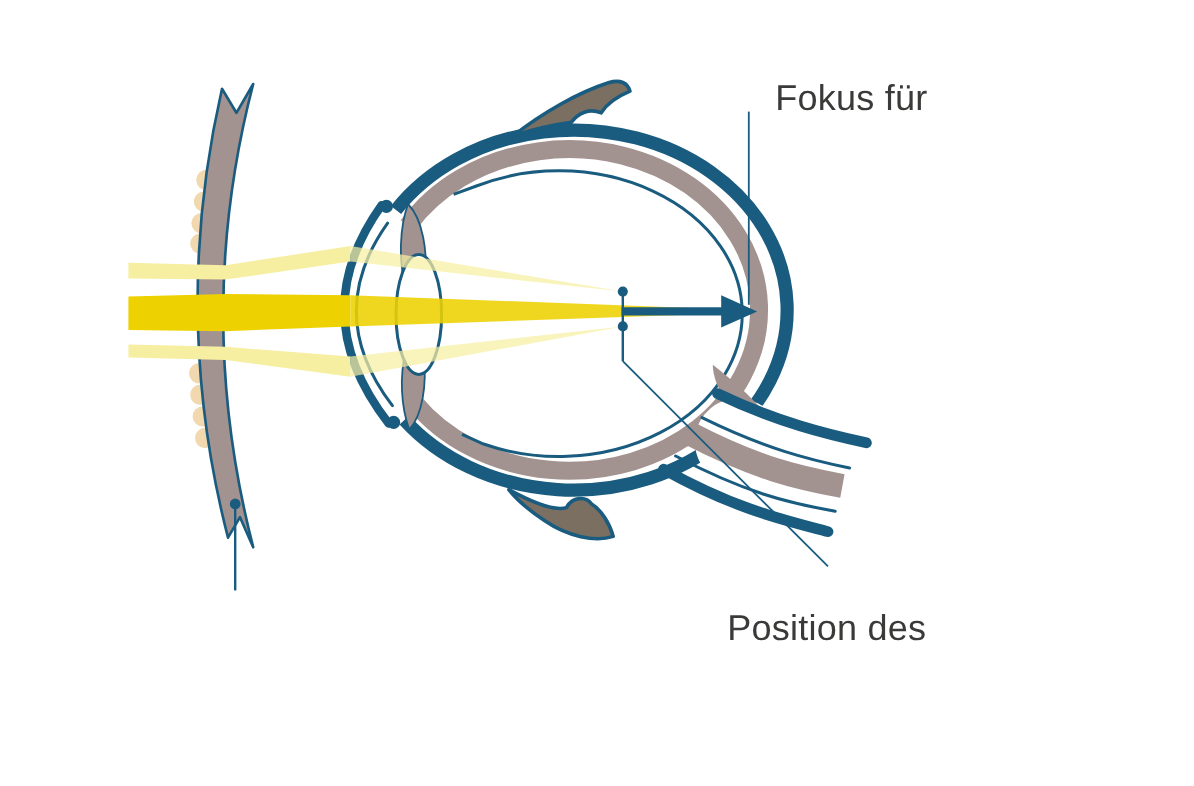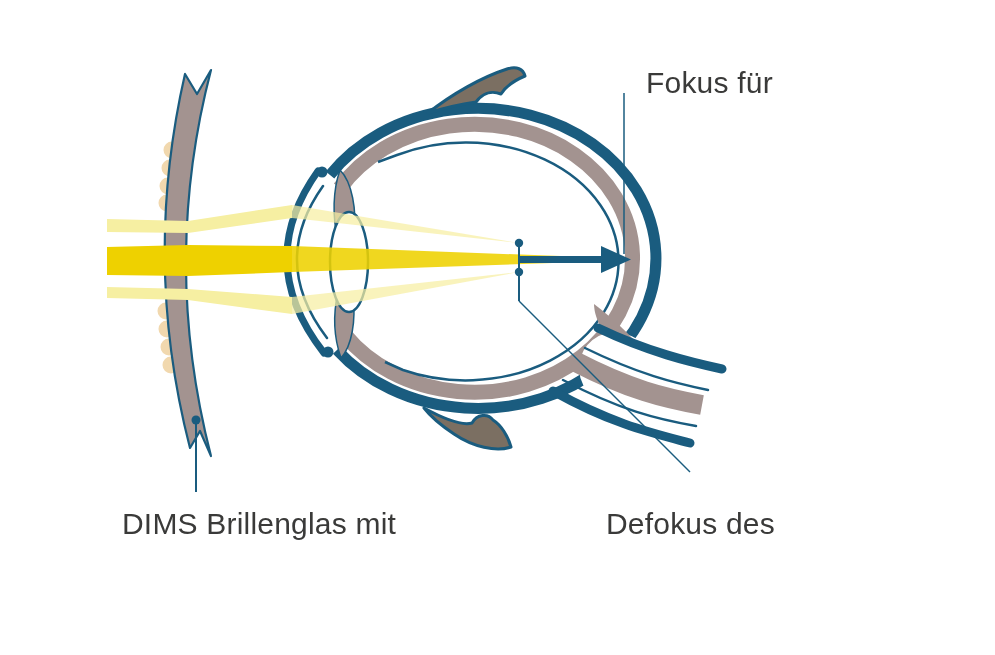--- a/index.html
+++ b/index.html
@@ -81,20 +81,19 @@
       <path stroke="none" d="M 601,246 L 631,259.5 L 601,273 Z" fill="#1a5c7f"></path>
     </g>
   </g>
 </svg>
 
 <div class="label" id="label-focus">
   <span>Fokus für</span>
 </div>
 
 <div class="label" id="label-dims">
-  <span>DIMS Brillenglas mit</span>
 </div>
 
 <div class="label" id="label-defokus">
-  <span>Defokus des</span>
+  <span>Position des</span>
 </div>
 
 </div>
 
 </body></html>

